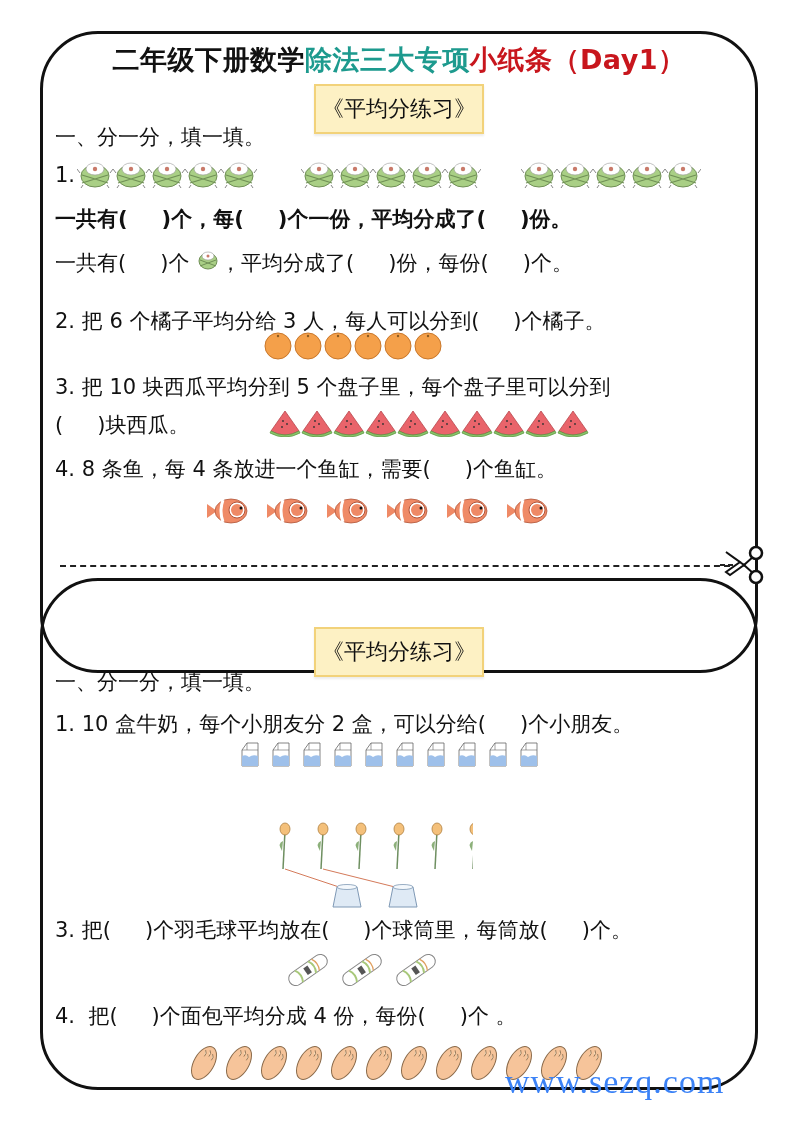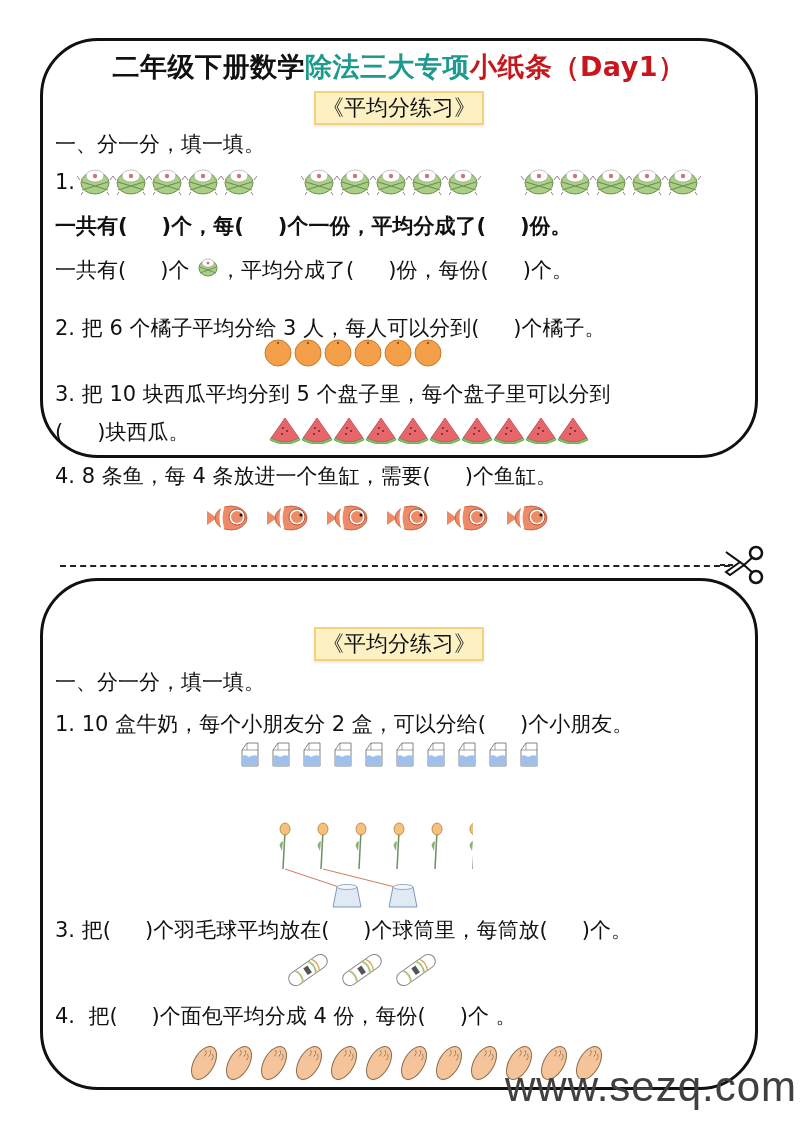--- a/index.html
+++ b/index.html
@@ -1,30 +1,30 @@
 <!DOCTYPE html>
 <html><head>
 <meta charset="utf-8">
 <style>
   html,body{margin:0;padding:0;background:#fff;}
   body{width:800px;height:1131px;position:relative;overflow:hidden;font-family:"DejaVu Sans","Liberation Sans",sans-serif;color:#111;}
   .card{position:absolute;left:40px;width:718px;border:3px solid #111;border-radius:58px;box-sizing:border-box;}
-  #card1{top:38px;height:420px;}
+  #card1{top:31px;height:642px;}
   #card2{top:578px;height:512px;}
   .title{position:absolute;left:0;right:0;text-align:center;font-weight:bold;font-size:27px;letter-spacing:0.5px;white-space:nowrap;}
   .t-black{color:#111;}
   .t-teal{color:#1d9a8e;}
   .t-red{color:#c8161d;}
-  .subtitle{position:absolute;left:50%;transform:translateX(-50%);background:#fdf1c4;border:2px solid #f2d27a;padding:0 6px;font-size:22px;line-height:30px;white-space:nowrap;box-shadow:0 2px 2px rgba(0,0,0,0.08);}
+  .subtitle{position:absolute;left:50%;transform:translateX(-50%);background:#fdf1c4;border:2px solid #f2d27a;padding:8px 6px;font-size:22px;line-height:30px;white-space:nowrap;box-shadow:0 2px 2px rgba(0,0,0,0.08);}
   .line{position:absolute;left:12px;font-size:21px;white-space:nowrap;line-height:30px;}
   .blank{display:inline-block;width:34px;}
   .row-icons{position:absolute;display:flex;gap:0;}
   .cutline{position:absolute;left:60px;top:565px;width:670px;border-top:2px dashed #222;}
   .scissors{position:absolute;left:718px;top:540px;}
-  .watermark{position:absolute;left:505px;top:1063px;font-size:42px;color:#404040;letter-spacing:1px;font-family:Liberation Sans, sans-serif;}
+  .watermark{position:absolute;left:505px;top:1063px;font-size:34px;color:#3b82f6;letter-spacing:1px;font-family:Liberation Serif, serif;}
   .ico{display:inline-block;}
 </style>
 </head>
 <body>
 
 <div class="card" id="card1">
   <div class="title" style="top:8px;">
     <span class="t-black">二年级下册数学</span><span class="t-teal">除法三大专项</span><span class="t-red">小纸条（Day1）</span>
   </div>
   <div class="subtitle" style="top:50px;">《平均分练习》</div>

